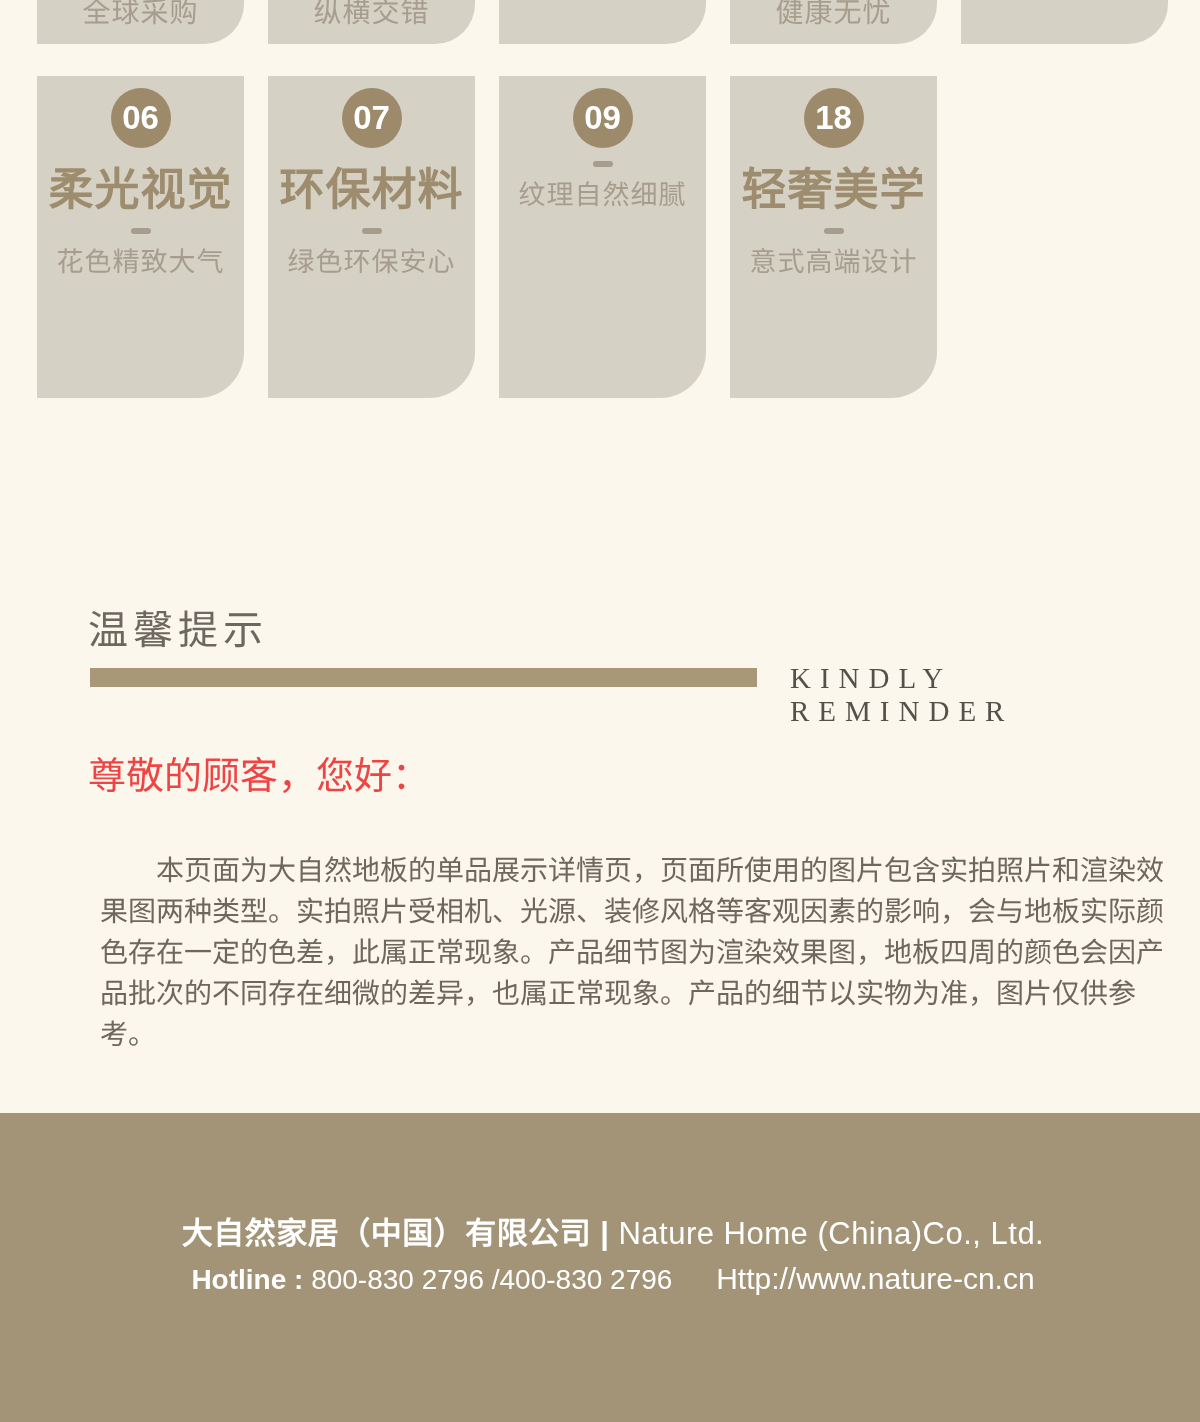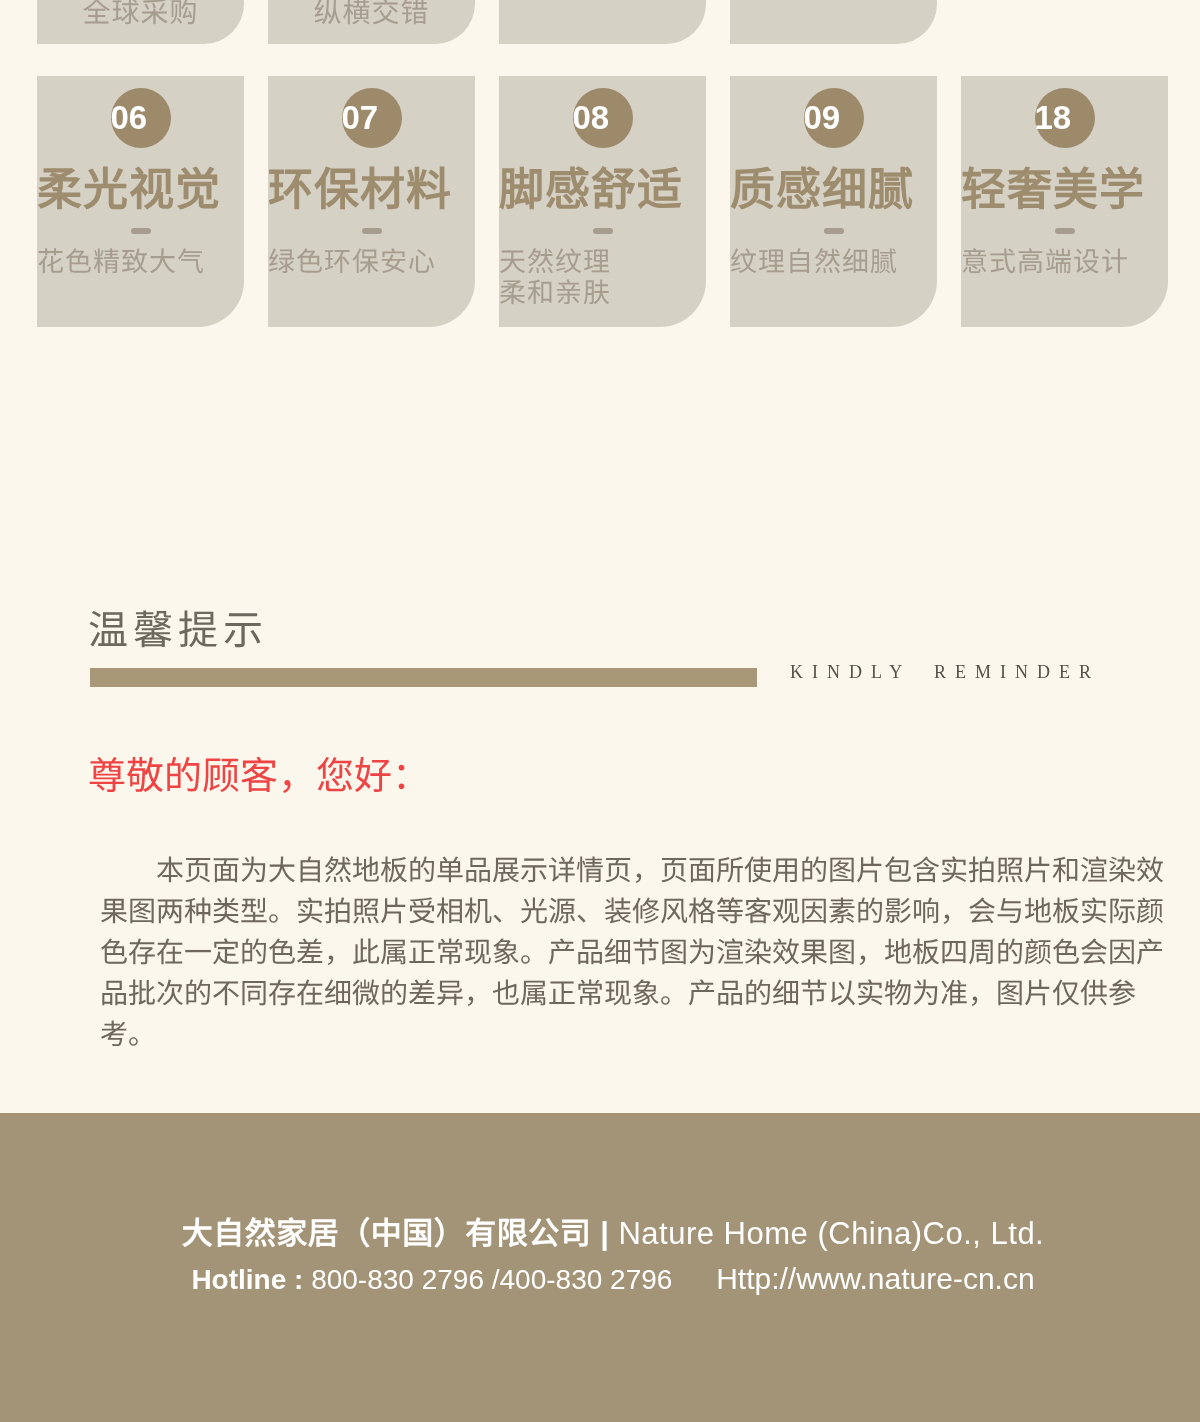--- a/index.html
+++ b/index.html
@@ -20,23 +20,23 @@
     border-radius: 0 0 40px 0;
     text-align: center; overflow: hidden;
   }
   .teaser-label {
     display: block; margin-top: -4px;
     font-size: 28px; line-height: 34px;
     color: #a69d8e; letter-spacing: 1px;
   }
   .main-row { top: 76px; }
   .feature-card {
-    height: 251px; background: #d6d1c5;
+    height: 322px; background: #d6d1c5;
     border-radius: 0 0 46px 0;
-    text-align: left;
+    text-align: center;
   }
   .num-badge {
     width: 60px; height: 60px; margin: 12px auto 0;
     border-radius: 50%; background: #9c8a6b;
     color: #ffffff; font-size: 33px; font-weight: 700; line-height: 60px;
   }
   .feature-title {
     margin: 17px 0 0; font-size: 45px; line-height: 50px;
     font-weight: 700; color: #9e8c6e; letter-spacing: 1px;
   }
@@ -53,21 +53,21 @@
     font-size: 40px; line-height: 48px; font-weight: 400;
     color: #6d685f; letter-spacing: 5px;
   }
   .reminder-bar {
     position: absolute; left: 90px; top: 668px;
     width: 667px; height: 19px; background: #a89877;
   }
   .reminder-en {
     position: absolute; left: 790px; top: 662px;
     font-family: "Liberation Serif", "DejaVu Serif", serif;
-    font-size: 18px; color: #54504a; letter-spacing: 9px; word-spacing: 10px;
+    font-size: 29px; color: #54504a; letter-spacing: 9px; word-spacing: 10px;
   }
   .greeting {
     position: absolute; left: 88px; top: 756px; margin: 0;
     font-size: 38px; line-height: 41px; color: #ef4444;
   }
   .body-par {
     position: absolute; left: 88px; top: 838px; width: 1076px; margin: 12px;
     font-size: 28px; line-height: 41px; color: #6e675d;
     text-indent: 2em;
   }
@@ -96,51 +96,46 @@
     <div class="teaser-card">
       <span class="teaser-label">全球采购</span>
     </div>
     <div class="teaser-card">
       <span class="teaser-label">纵横交错</span>
     </div>
     <div class="teaser-card">
       <span class="teaser-label"></span>
     </div>
     <div class="teaser-card">
+      <span class="teaser-label">健康无忧</span>
+    </div>
+    <div class="teaser-card">
       <span class="teaser-label"></span>
     </div>
   </section>
 
   <section class="cards-row main-row">
 
     <article class="feature-card">
       <div class="num-badge">06</div>
       <h3 class="feature-title">柔光视觉</h3>
       <div class="title-dash"></div>
       <p class="feature-desc">花色精致大气</p>
     </article>
 
     <article class="feature-card">
       <div class="num-badge">07</div>
       <h3 class="feature-title">环保材料</h3>
       <div class="title-dash"></div>
       <p class="feature-desc">绿色环保安心</p>
     </article>
 
-    <article class="feature-card">
-      <div class="num-badge">08</div>
-      <h3 class="feature-title">脚感舒适</h3>
-      <div class="title-dash"></div>
-      <p class="feature-desc">天然纹理
-柔和亲肤</p>
-    </article>
 
     <article class="feature-card">
       <div class="num-badge">09</div>
-      <h3 class="feature-title">质感细腻</h3>
       <div class="title-dash"></div>
       <p class="feature-desc">纹理自然细腻</p>
     </article>
 
     <article class="feature-card">
       <div class="num-badge">18</div>
       <h3 class="feature-title">轻奢美学</h3>
       <div class="title-dash"></div>
       <p class="feature-desc">意式高端设计</p>
     </article>

